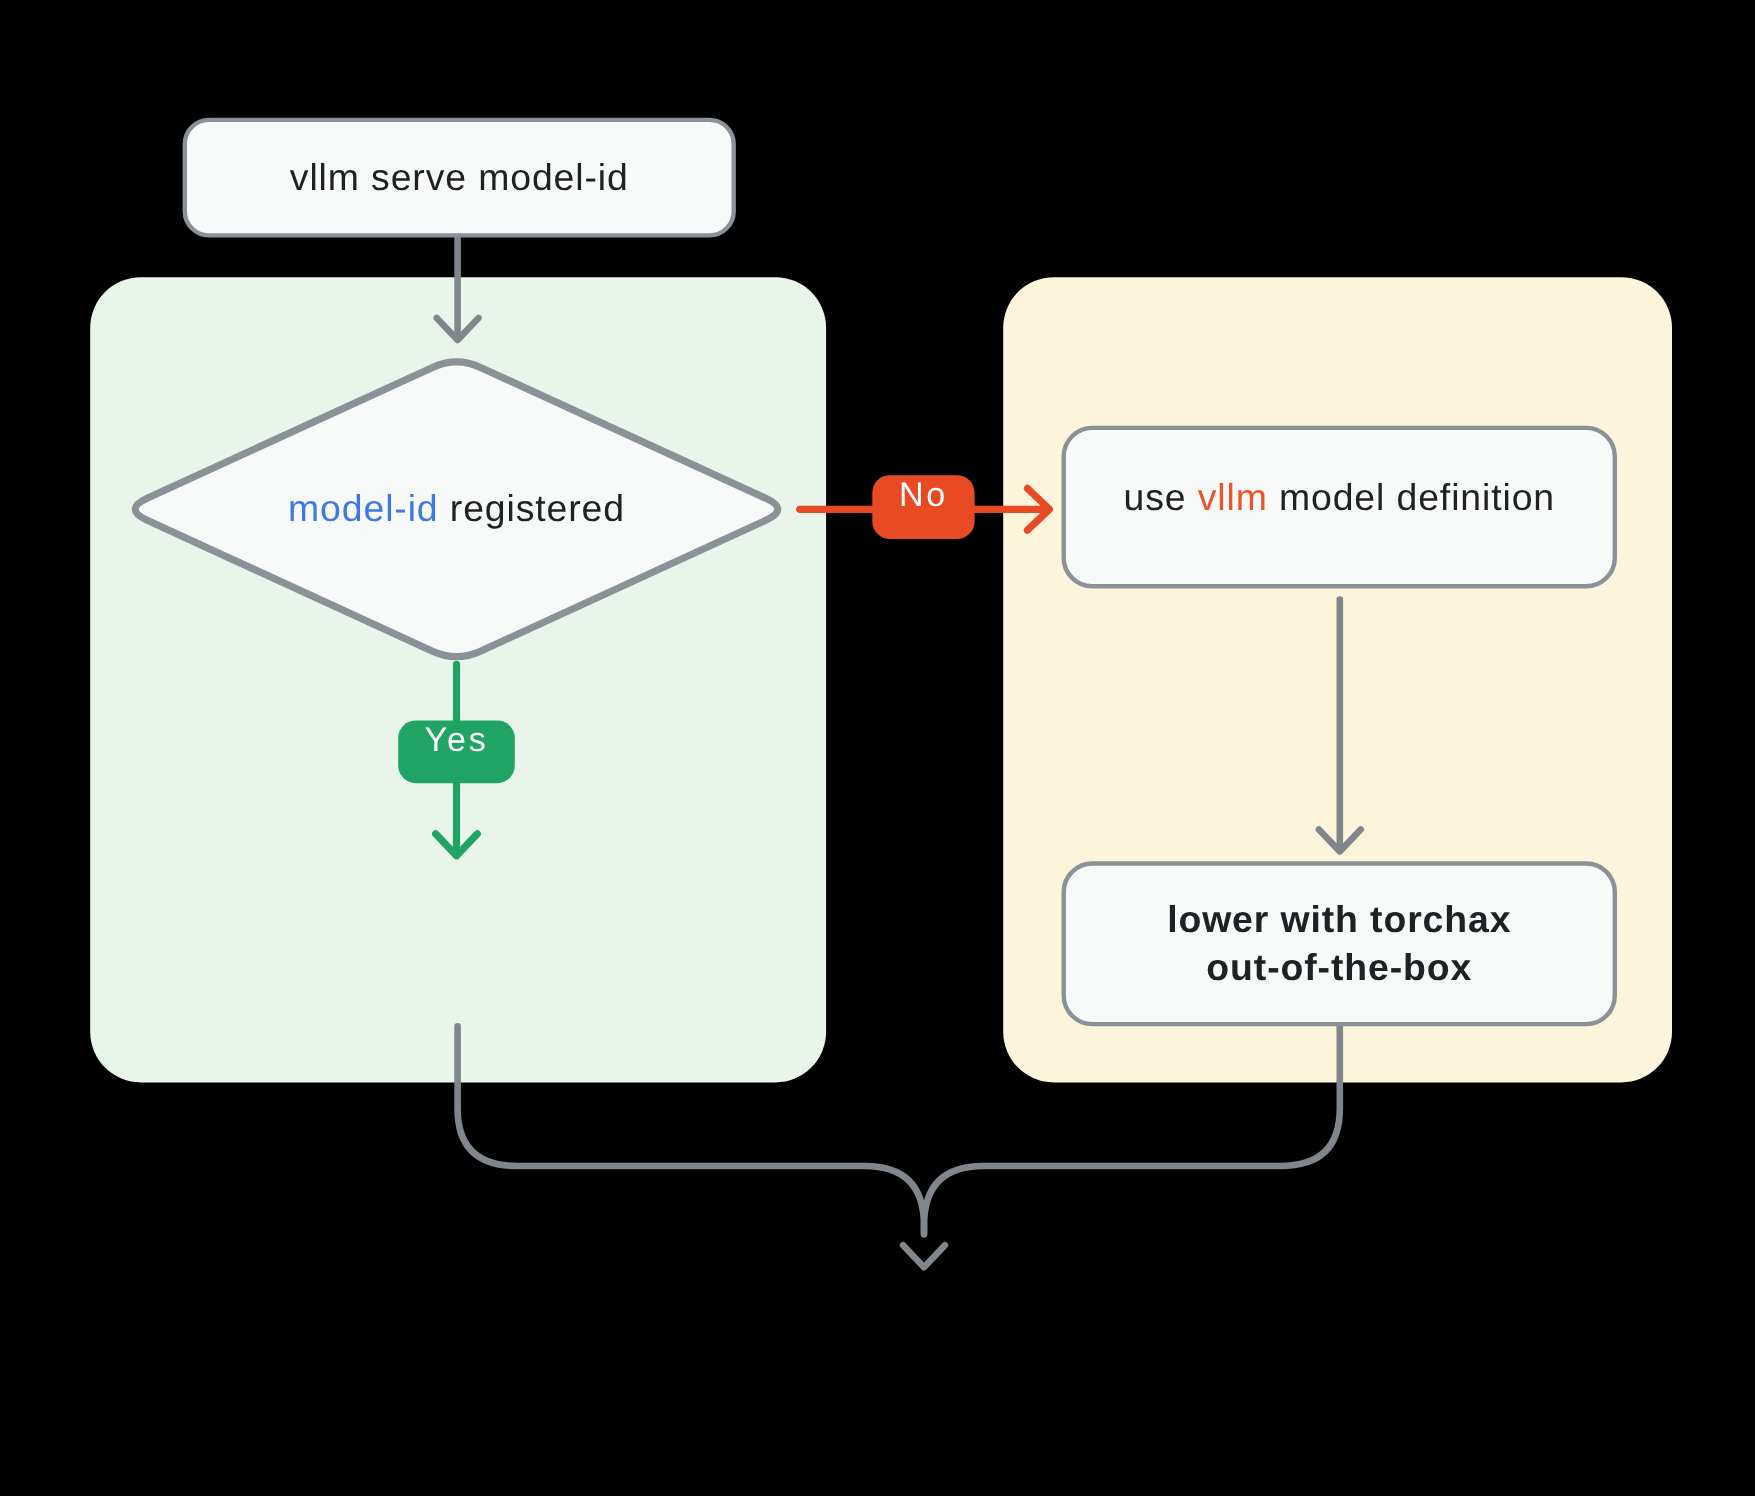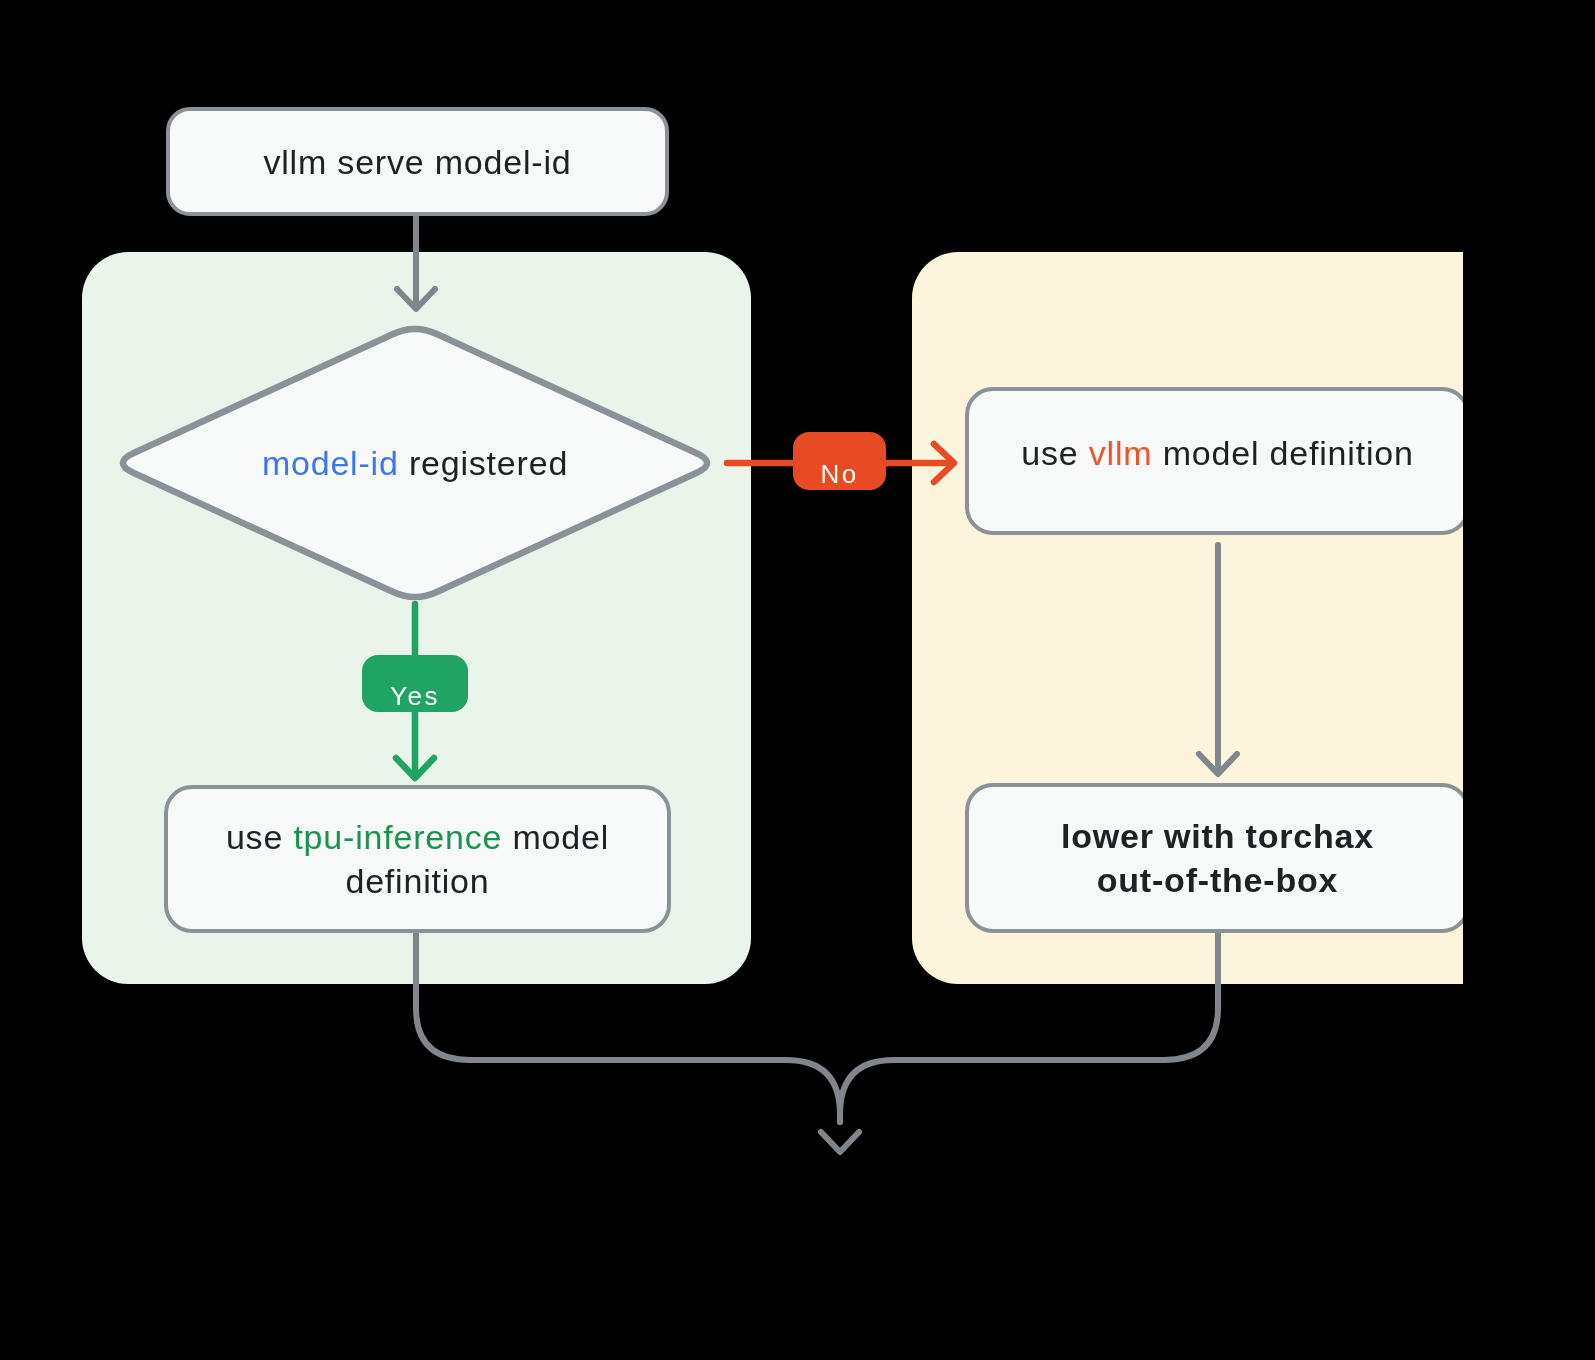--- a/index.html
+++ b/index.html
@@ -1,17 +1,17 @@
 <!DOCTYPE html>
 <html style="--background: #000000; --panel_green: #E9F4EA; --panel_yellow: #FCF5DC; --node_fill: #F8FAF9; --node_fill2: #FCFDFD; --node_border: #8A9197; --node_border2: #9AA0A6; --connector_gray: #80868B; --green: #1FA463; --green_text: #18944E; --blue_text: #3E78E8; --orange: #E84B23; --orange_text: #F0532A; --text_dark: #202124; --badge_text: #FFFFFF;"><head>
 <meta charset="utf-8">
 <style>
   html,body{margin:0;padding:0;background:#000;}
   .canvas{
-    position:relative;width:1463px;height:1360px;background:var(--background,#000);
+    position:relative;width:1595px;height:1360px;background:var(--background,#000);
     font-family:"Liberation Sans","DejaVu Sans",sans-serif;overflow:hidden;
   }
   .panel{position:absolute;border-radius:46px;z-index:1;}
   .panel.green{left:82px;top:252px;width:669px;height:732px;background:var(--panel_green);}
   .panel.yellow{left:912px;top:252px;width:608px;height:732px;background:var(--panel_yellow);}
   svg.wires{position:absolute;left:0;top:0;z-index:2;}
   .node{
     position:absolute;z-index:3;display:flex;align-items:center;justify-content:center;
     background:var(--node_fill);border:4px solid var(--node_border);
     color:var(--text_dark);font-size:34px;line-height:44px;letter-spacing:0.8px;
@@ -23,22 +23,22 @@
     align-items:flex-start;padding-top:40px;}
   .node.lower{left:965px;top:783px;width:505px;height:150px;border-radius:28px;font-weight:bold;}
   .node.serve{left:586px;top:1164px;width:507px;height:114px;border-radius:24px;
     font-size:38px;letter-spacing:0.5px;border-color:var(--node_border2);background:var(--node_fill2);}
   .diamond-label{
     position:absolute;left:112px;top:324px;width:606px;height:278px;z-index:3;
     display:flex;flex-direction:row;align-items:center;justify-content:center;
     color:var(--text_dark);font-size:34px;line-height:42px;letter-spacing:0.8px;text-align:center;
   }
   .badge{
-    position:absolute;z-index:4;display:flex;align-items:flex-end;justify-content:center;
-    color:var(--badge_text);font-size:26px;letter-spacing:2.5px;border-radius:16px;
+    position:absolute;z-index:4;display:flex;align-items:flex-start;justify-content:center;
+    color:var(--badge_text);font-size:31px;letter-spacing:2.5px;border-radius:16px;
   }
   .badge.no{left:793px;top:432px;width:93px;height:58px;background:var(--orange);}
   .badge.yes{left:362px;top:655px;width:106px;height:57px;background:var(--green);}
 </style>
 </head>
 <body>
 
 <div class="canvas">
 
   <div class="panel green"></div>
@@ -79,26 +79,20 @@
   </div>
 
   <div class="badge yes">
     <span>Yes</span>
   </div>
 
   <div class="node use-vllm">
     <div><span style="color: rgb(32, 33, 36);">use </span><span style="color: rgb(240, 83, 42);">vllm</span><span style="color: rgb(32, 33, 36);"> model definition</span></div>
   </div>
 
-  <div class="node use-tpu">
-    <div>
-      <div><span style="color: rgb(32, 33, 36);">use </span><span style="color: rgb(24, 148, 78);">tpu-inference</span><span style="color: rgb(32, 33, 36);"> model</span></div>
-      <div><span style="color: rgb(32, 33, 36);">definition</span></div>
-    </div>
-  </div>
 
   <div class="node lower">
     <div>
       <div><span style="color: rgb(32, 33, 36);">lower with torchax</span></div>
       <div><span style="color: rgb(32, 33, 36);">out-of-the-box</span></div>
     </div>
   </div>
 
 
 </div>

